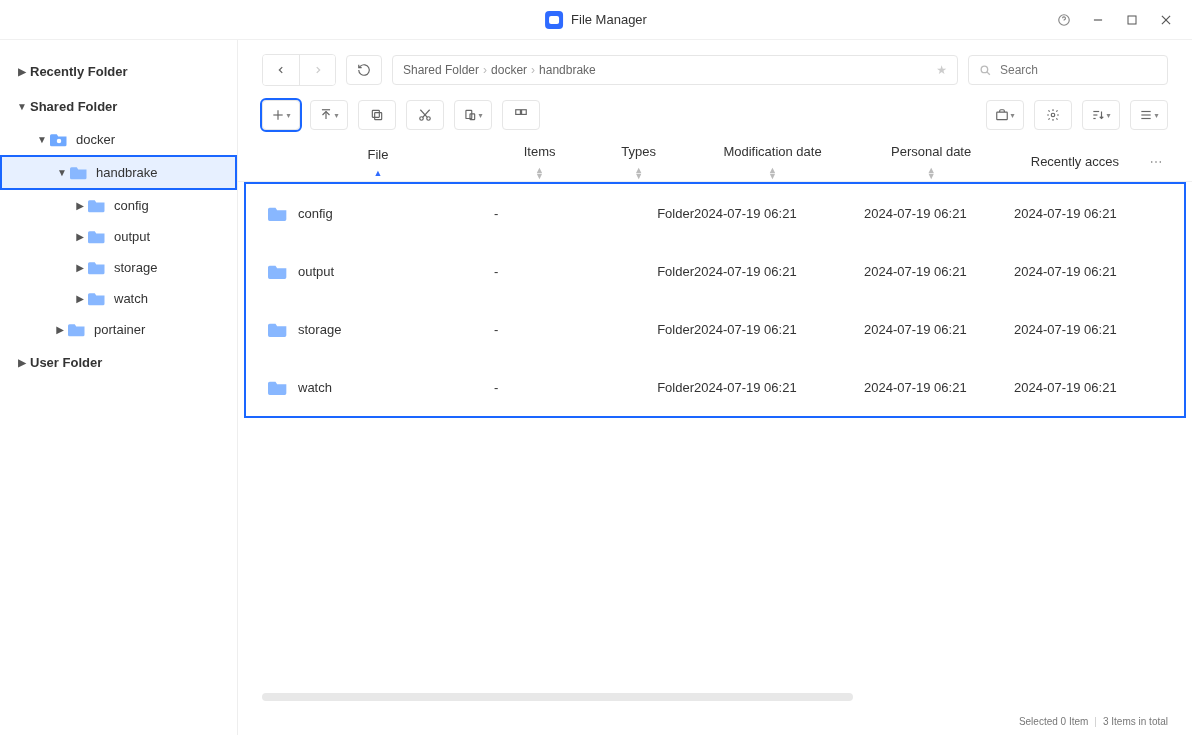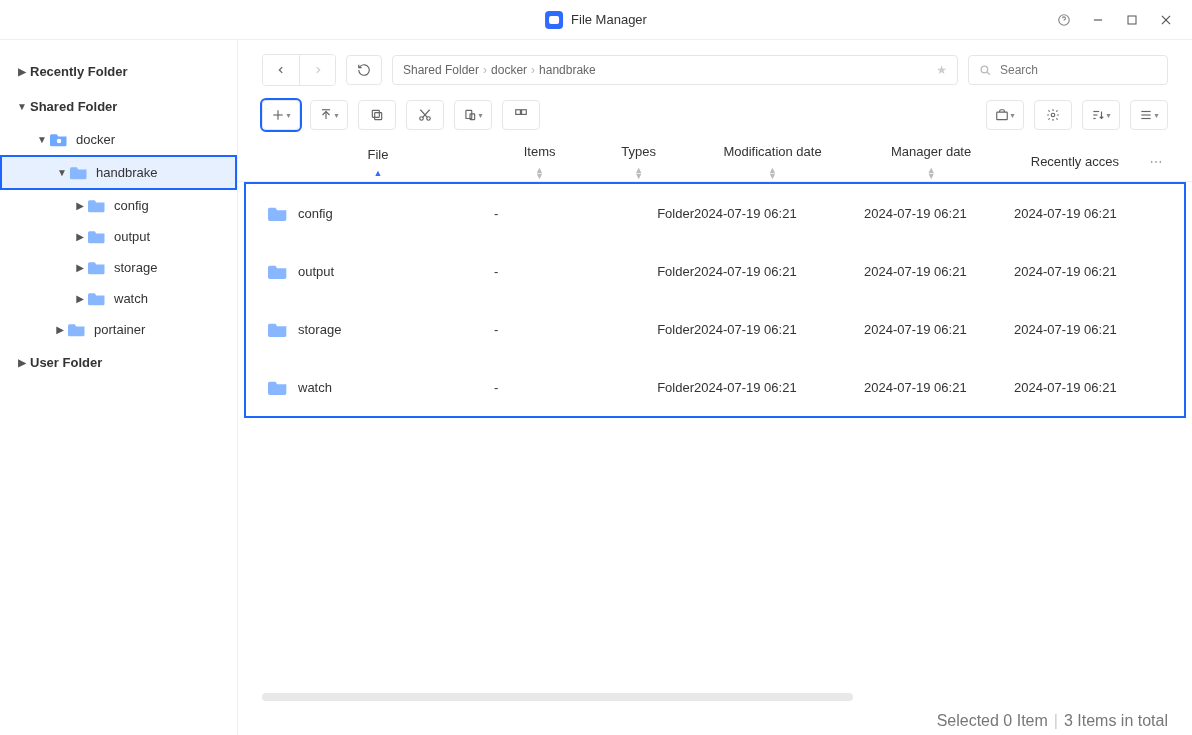--- a/index.html
+++ b/index.html
@@ -58,21 +58,21 @@
 
 .col-file { width: 230px; padding-left: 4px; display: flex; align-items: center; }
 .col-size { width: 100px; }
 .col-types { width: 100px; text-align: right; }
 .col-mod { width: 170px; }
 .col-create { width: 150px; }
 .col-acc { width: 140px; }
 
 .scrollbar-fake { height: 8px; width: 62%; background: #e8e8e8; border-radius: 4px; margin: 6px 0 6px 24px; }
 
-.statusbar { height: 28px; display: flex; align-items: center; justify-content: flex-end; padding: 0 24px; color: #777; font-size: 16px; gap: 6px; }
+.statusbar { height: 28px; display: flex; align-items: center; justify-content: flex-end; padding: 0 24px; color: #777; font-size: 10px; gap: 6px; }
 .statusbar .sep { color: #ccc; }
 
 svg { display: block; }
 </style>
 </head>
 <body>
 
 <div class="titlebar">
   <div></div>
   <div class="titlebar-center">
@@ -334,21 +334,21 @@
             </span>
         </div>
         <div class="th col-mod">
           <span>Modification date</span>
           <span class="sort">
               <span class="up">▲</span>
               <span>▼</span>
             </span>
         </div>
         <div class="th col-create">
-          <span>Manager date</span>
+          <span>Personal date</span>
           <span class="sort">
               <span class="up">▲</span>
               <span>▼</span>
             </span>
         </div>
         <div class="th col-acc">
           <span>Recently acces</span>
         </div>
         <div class="col-more">⋯</div>
       </div>

